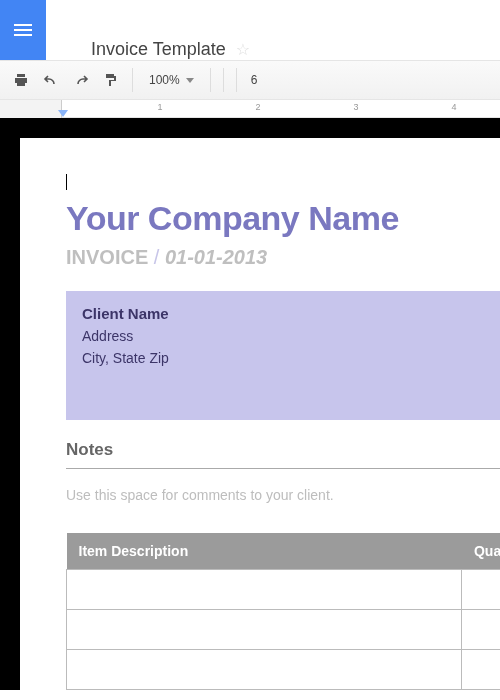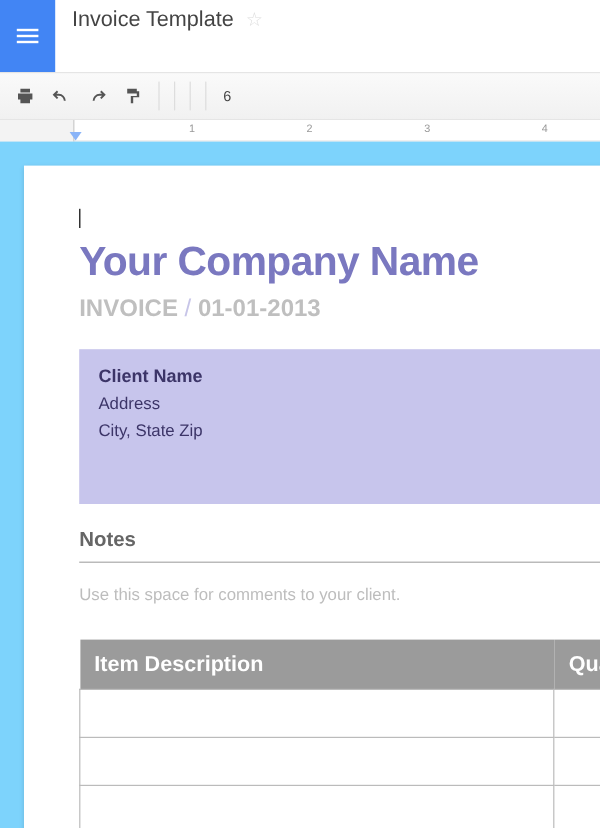--- a/index.html
+++ b/index.html
@@ -1,51 +1,51 @@
 <!DOCTYPE html>
 <html><head>
 <meta charset="utf-8">
 <style>
   * { box-sizing: border-box; margin: 0; padding: 0; }
   body { font-family: Arial, Helvetica, sans-serif; font-size: 13px; color: #333; width: 500px; height: 700px; overflow: hidden; background: #fff; }
-  .titlebar { display: flex; align-items: flex-start; height: 60px; }
+  .titlebar { display: flex; align-items: flex-end; height: 60px; gap: 31px; }
   .app-icon { width: 46px; height: 60px; background: #4285f4; display: flex; align-items: center; justify-content: center; }
   .hamburger { width: 18px; height: 12px; display: flex; flex-direction: column; justify-content: space-between; }
   .hamburger span { display: block; height: 2px; background: #fff; }
   .title-area { flex: 1; padding: 6px 8px 0 14px; }
   .title-row { display: flex; align-items: center; gap: 10px; }
   .doc-title { font-size: 18px; color: #444; font-weight: 400; }
   .star { color: #ddd; font-size: 16px; cursor: pointer; }
   .menus { display: flex; gap: 18px; margin-top: 6px; font-size: 13px; color: #333; align-items: center; }
   .menus span { cursor: pointer; }
   .edit-status { color: #bbb; font-size: 13px; margin-left: auto; white-space: nowrap; }
   .toolbar { height: 40px; border-top: 1px solid #e5e5e5; border-bottom: 1px solid #e5e5e5; display: flex; align-items: center; padding: 0 8px; gap: 4px; background: linear-gradient(#fafafa,#f1f1f1); }
   .tb-btn { width: 26px; height: 26px; display: flex; align-items: center; justify-content: center; border-radius: 2px; cursor: pointer; color: #555; }
   .sep { width: 1px; height: 24px; background: #ddd; margin: 0 4px; }
   .tb-drop { display: flex; align-items: center; gap: 6px; padding: 0 8px; height: 26px; cursor: pointer; color: #444; font-size: 12px; }
   .caret { width: 0; height: 0; border-left: 4px solid transparent; border-right: 4px solid transparent; border-top: 5px solid #888; }
   .ruler { height: 18px; background: #fff; border-bottom: 1px solid #e5e5e5; position: relative; font-size: 9px; color: #999; }
   .ruler .num { position: absolute; top: 2px; transform: translateX(-50%); }
   .ruler .margin-left { position: absolute; left: 0; top: 0; height: 18px; background: #f3f3f3; border-right: 1px solid #ccc; }
   .marker { position: absolute; top: 10px; width: 0; height: 0; border-left: 5px solid transparent; border-right: 5px solid transparent; border-top: 7px solid #8ab4f8; }
-  .canvas { background: #7dd3fc; height: 572px; overflow: hidden; position: relative; }
+  .canvas { background: #000000; height: 572px; overflow: hidden; position: relative; }
   .page { position: absolute; left: 20px; top: 20px; width: 600px; background: #fff; box-shadow: 0 1px 4px rgba(0,0,0,0.15); padding: 36px 46px; }
   .cursor { border-left: 1px solid #000; height: 16px; display: inline-block; }
   .company { font-size: 34px; font-weight: 700; color: #7a78c0; margin-top: 6px; letter-spacing: -0.5px; }
   .invline { font-size: 20px; font-weight: 700; color: #bfbfbf; margin-top: 8px; }
-  .invline .dateval { color: #bfbfbf; }
+  .invline .dateval { color: #bfbfbf; font-style: italic; }
   .invline .sep-slash { color: #c7c5e8; font-weight: 400; }
   .clientbox { background: #c7c5ec; margin-top: 22px; padding: 14px 16px 54px 16px; color: #3c3568; }
   .clientname { font-weight: 700; font-size: 15px; }
   .clientline { font-size: 14px; margin-top: 6px; }
   .notes-h { font-size: 17px; font-weight: 700; color: #666; margin-top: 20px; }
   .notes-hr { border: none; border-top: 1px solid #aaa; margin-top: 8px; }
   .notes-body { color: #bdbdbd; font-size: 14px; margin-top: 18px; }
   table.items { width: 100%; border-collapse: collapse; margin-top: 30px; }
-  table.items th { background: #9b9b9b; color: #fff; text-align: left; font-size: 18px; font-weight: 700; padding: 10px 12px; }
+  table.items th { background: #9b9b9b; color: #fff; text-align: left; font-size: 14px; font-weight: 700; padding: 10px 12px; }
   table.items td { border: 1px solid #bbb; height: 40px; }
 </style>
 </head>
 <body>
 
 <div class="titlebar">
   <div class="app-icon">
     <div class="hamburger">
         <span></span>
         <span></span>
@@ -75,20 +75,24 @@
     <svg width="16" height="16" viewBox="0 0 16 16">
         <path fill="none" stroke="#555" stroke-width="1.6" d="M5 12a5 5 0 0 1 5-5h3m-2-3 3 3-3 3"></path>
       </svg>
   </div>
   <div class="tb-btn">
     <svg width="16" height="16" viewBox="0 0 16 16">
         <path fill="#555" d="M3 2h8v4H3zM11 4h2v5H8v5H6V8h5z"></path>
       </svg>
   </div>
   <div class="sep"></div>
+  <div class="tb-drop">
+    <span>100%</span>
+    <span class="caret"></span>
+  </div>
   <div class="sep"></div>
   <div class="sep"></div>
   <div class="sep"></div>
   <div class="tb-drop" style="padding:0 6px">
     <span>6</span>
   </div>
 </div>
 
 <div class="ruler">
   <div class="margin-left" style="width:62px"></div>

